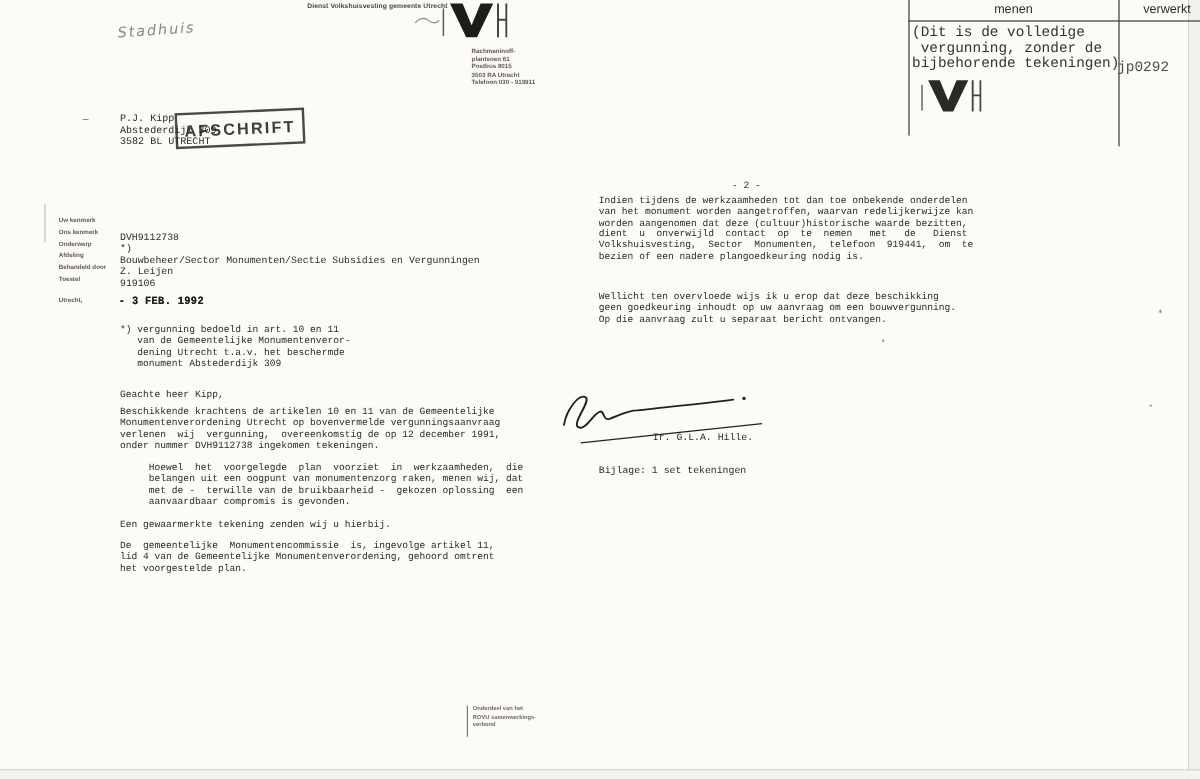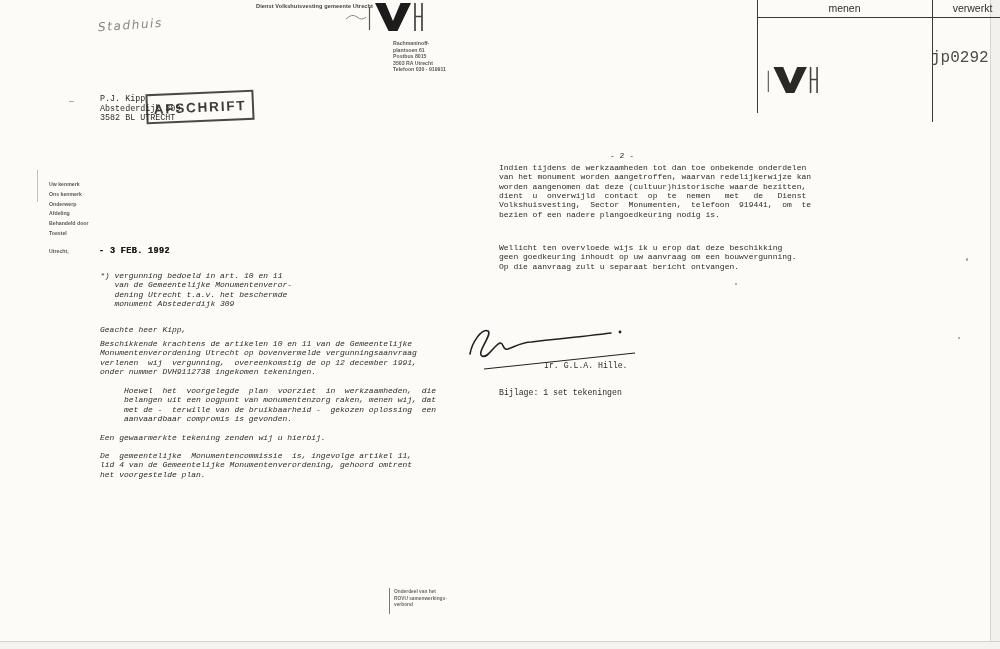--- a/index.html
+++ b/index.html
@@ -27,41 +27,41 @@
   .handwriting{left:98px;top:18px;font-family:"DejaVu Sans",sans-serif;font-style:italic;
         font-size:12px;color:#8a887f;transform:rotate(-4deg);letter-spacing:1.6px;font-weight:300;}
   
   .tbl-left{left:757px;top:0;width:1px;height:113px;background:#3a3935;}
   .tbl-div{left:932px;top:0;width:1px;height:122px;background:#3a3935;}
   .tbl-hrule{left:757px;top:17px;width:243px;height:1px;background:#3a3935;}
   .tbl-h{font-family:"Liberation Sans",sans-serif;font-size:10.5px;color:#2f2e2a;text-align:center;}
   .th-bron{left:757px;top:2px;width:175px;}
   .th-verwerkt{left:932px;top:2px;width:81px;}
   .bron-note{left:760px;top:21px;font-size:12px;line-height:12.8px;color:#33322e;}
-  .jp{left:931px;top:49px;font-size:16px;color:#4e4c46;}
+  .jp{left:931px;top:49px;font-size:12px;color:#4e4c46;}
   .logo-small{left:766px;top:64px;}
   
   .dash{left:69px;top:96px;font-size:8px;color:#55534d;}
   .recipient{left:100px;top:95px;font-size:8.4px;line-height:9.6px;}
   .stamp-afschrift{
     left:146px;top:92px;width:104px;height:26px;border:2px solid rgba(42,41,38,.85);
     transform:rotate(-2.5deg);display:flex;align-items:center;justify-content:center;
     font-family:"Liberation Sans",sans-serif;font-weight:bold;font-size:13.5px;
     letter-spacing:1.8px;color:rgba(40,39,36,.9);
   }
   
   .meta-labels{left:49px;top:180px;font-family:"Liberation Sans",sans-serif;font-size:5.2px;
         line-height:9.8px;color:#5d5a52;font-weight:bold;}
   .meta-city{left:49px;top:248px;font-family:"Liberation Sans",sans-serif;font-size:5.2px;
         color:#5d5a52;font-weight:bold;}
   .meta-values{left:100px;top:194px;font-size:8.2px;line-height:9.4px;}
   .date-stamp{left:99px;top:246px;font-size:8.6px;font-weight:bold;color:#211f1c;
         letter-spacing:.3px;transform:scaleY(1.08);text-shadow:0 0 .5px #211f1c;}
   
-  .body-l{left:100px;font-size:8px;line-height:9.35px;font-style:italic;}
+  .body-l{left:100px;font-size:8px;line-height:9.35px;}
   .body-r{left:499px;font-size:8px;line-height:9.35px;}
   .footnote{top:271px;}
   .salutation{top:325px;}
   .p1{top:339px;} .p2{top:386px;margin-left:24px;} .p3{top:433px;} .p4{top:451px;}
   .pagenum{left:610px;top:151px;font-size:8px;}
   .rp1{top:163px;} .rp2{top:243px;}
   .closing{top:281px;line-height:9.6px;}
   .signature{left:462px;top:320px;}
   .signatory{left:499px;top:361px;font-size:8.2px;margin-left:45px;}
   .enclosure{left:499px;top:388px;font-size:8.2px;}
@@ -99,20 +99,23 @@
 3503 RA Utrecht
 Telefoon 030 - 919911</div>
 
   <div class="abs handwriting">Stadhuis</div>
 
   <div class="abs tbl-left"></div>
   <div class="abs tbl-div"></div>
   <div class="abs tbl-hrule"></div>
   <div class="abs tbl-h th-bron">menen</div>
   <div class="abs tbl-h th-verwerkt">verwerkt</div>
+  <div class="abs bron-note pre">(Dit is de volledige
+ vergunning, zonder de
+bijbehorende tekeningen)</div>
   <div class="abs jp">jp0292</div>
   <svg class="abs logo-small" width="52" height="31" viewBox="0 0 56 33">
     <line x1="2.5" y1="7" x2="2.5" y2="30" stroke="#56544e" stroke-width="1.2"></line>
     <path d="M8 3 L18.5 3 L26 21 L33.5 3 L44 3 L30.5 31 L21.5 31 Z" fill="#2a2926"></path>
     <path d="M48 3 V31 M55 3 V31 M48 16.5 H55" stroke="#45433e" stroke-width="1.7" fill="none"></path>
   </svg>
 
   <div class="abs dash">—</div>
   <div class="abs recipient pre">P.J. Kipp
 Abstederdijk 309
@@ -121,20 +124,25 @@
     <span>AFSCHRIFT</span>
   </div>
 
   <div class="abs meta-labels pre">Uw kenmerk
 Ons kenmerk
 Onderwerp
 Afdeling
 Behandeld door
 Toestel</div>
   <div class="abs meta-city">Utrecht,</div>
+  <div class="abs meta-values pre">DVH9112738
+*)
+Bouwbeheer/Sector Monumenten/Sectie Subsidies en Vergunningen
+Z. Leijen
+919106</div>
   <div class="abs date-stamp">- 3 FEB. 1992</div>
 
   <div class="abs body-l footnote pre">*) vergunning bedoeld in art. 10 en 11
    van de Gemeentelijke Monumentenveror-
    dening Utrecht t.a.v. het beschermde
    monument Abstederdijk 309</div>
   <div class="abs body-l salutation">Geachte heer Kipp,</div>
   <div class="abs body-l p1 pre">Beschikkende krachtens de artikelen 10 en 11 van de Gemeentelijke
 Monumentenverordening Utrecht op bovenvermelde vergunningsaanvraag
 verlenen  wij  vergunning,  overeenkomstig de op 12 december 1991,

